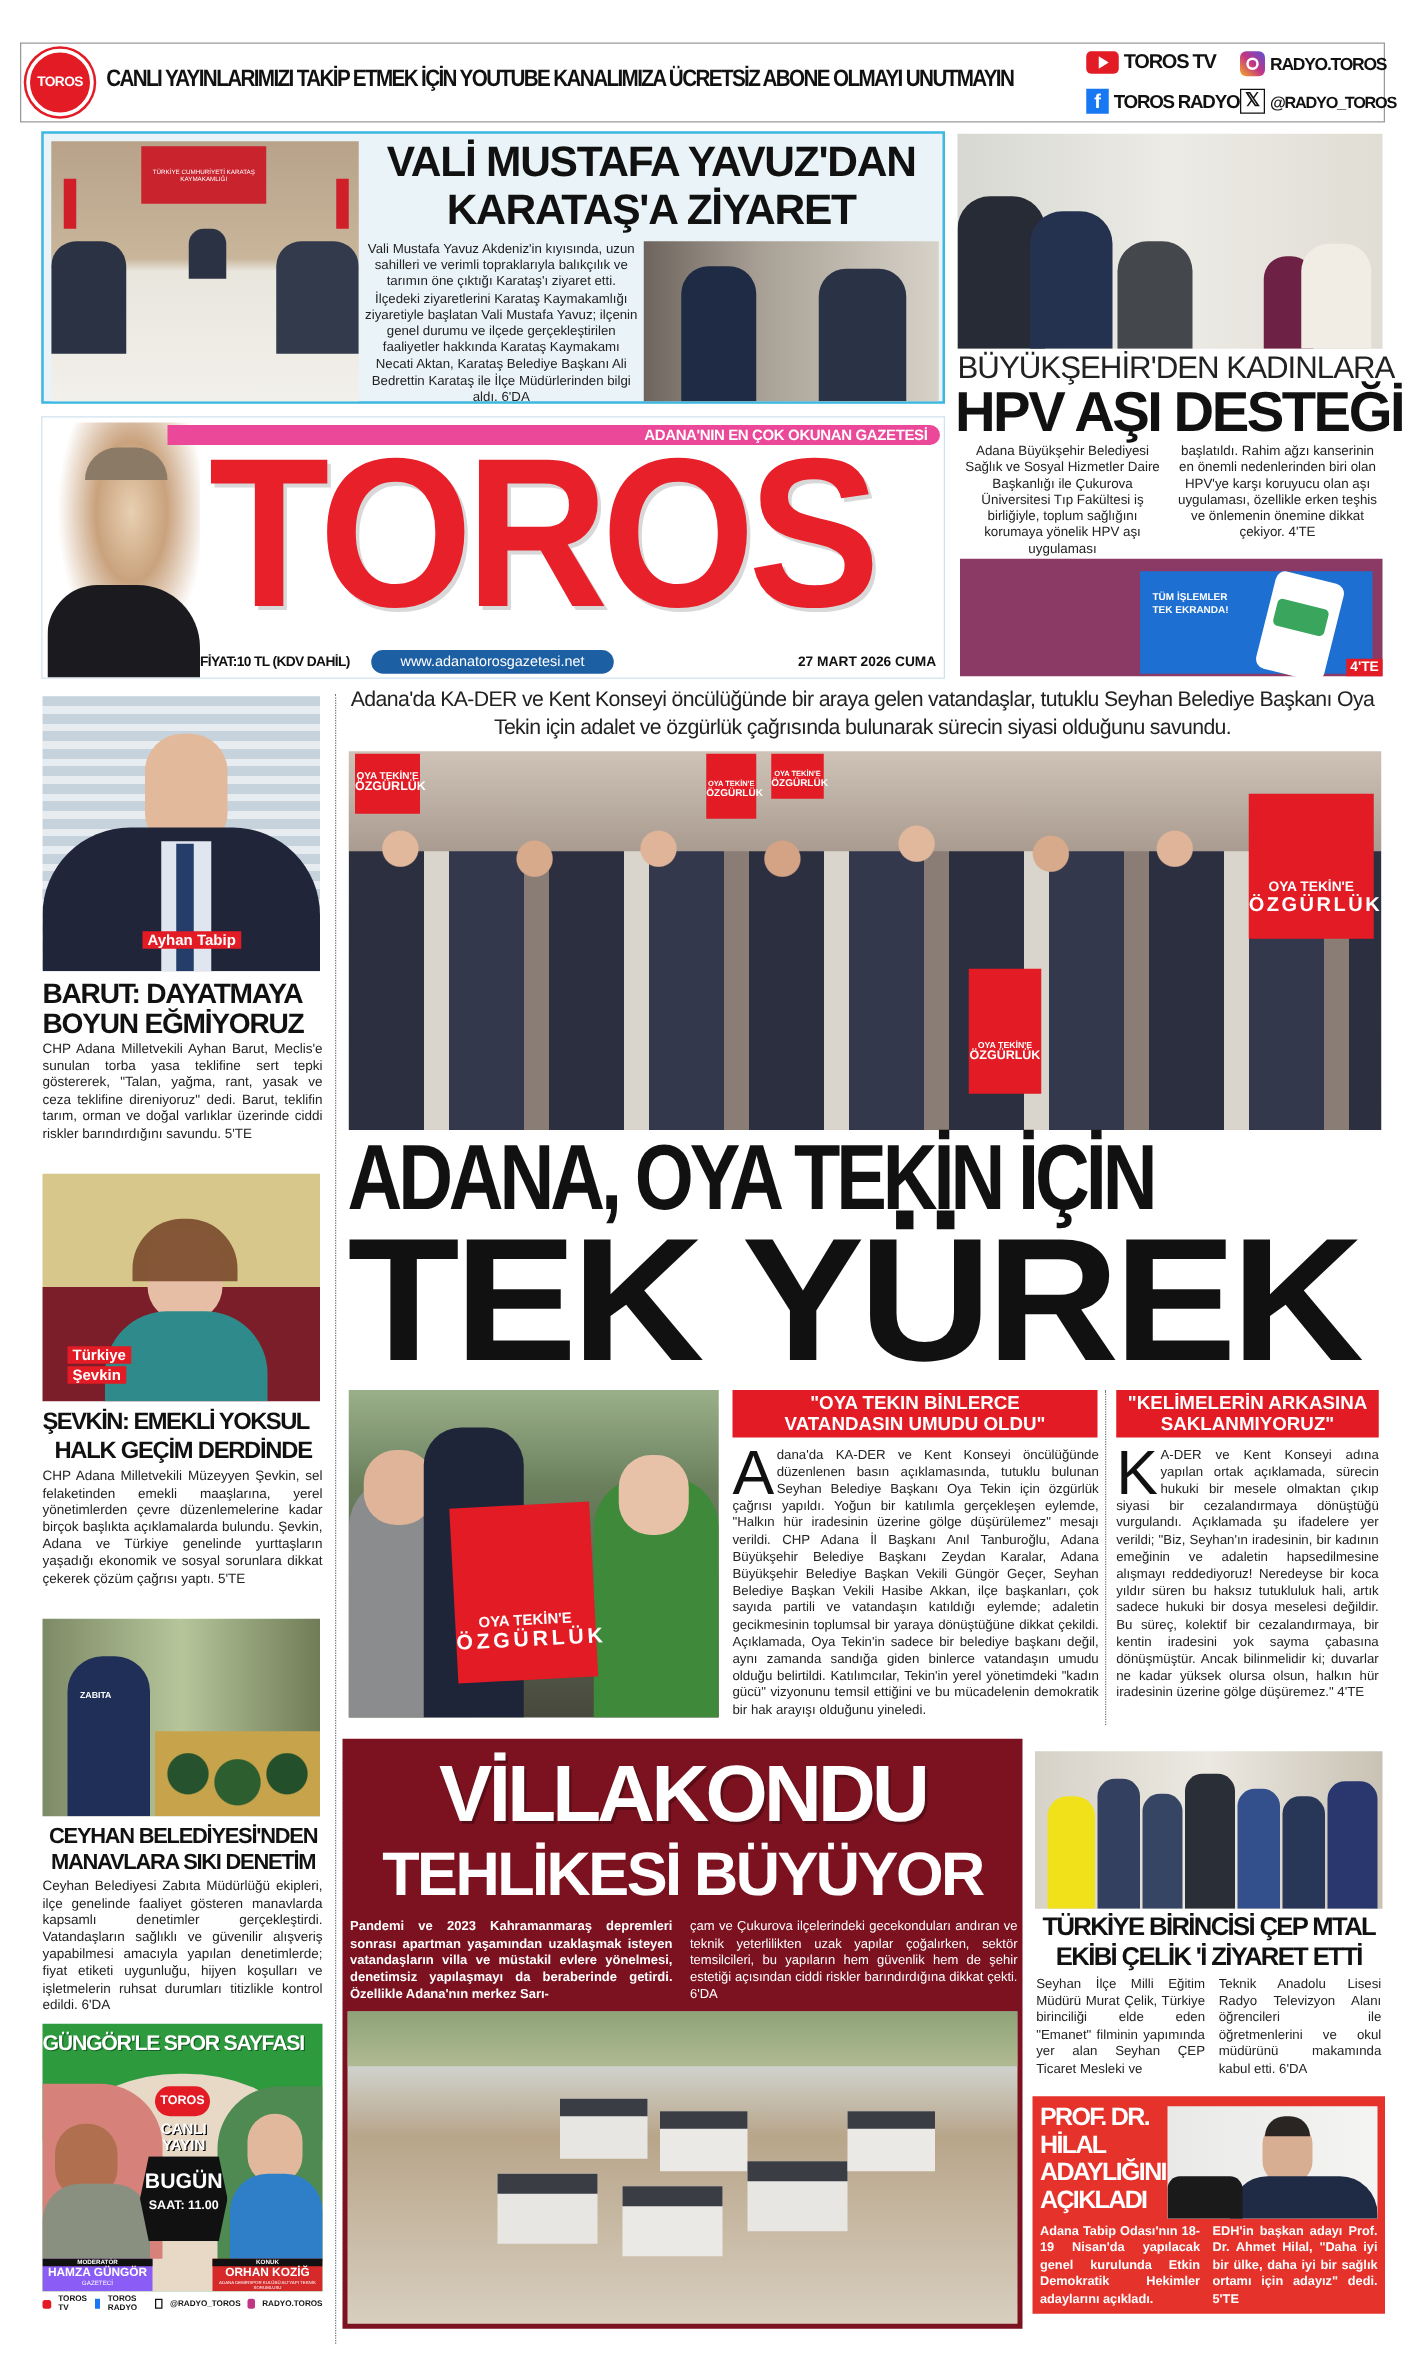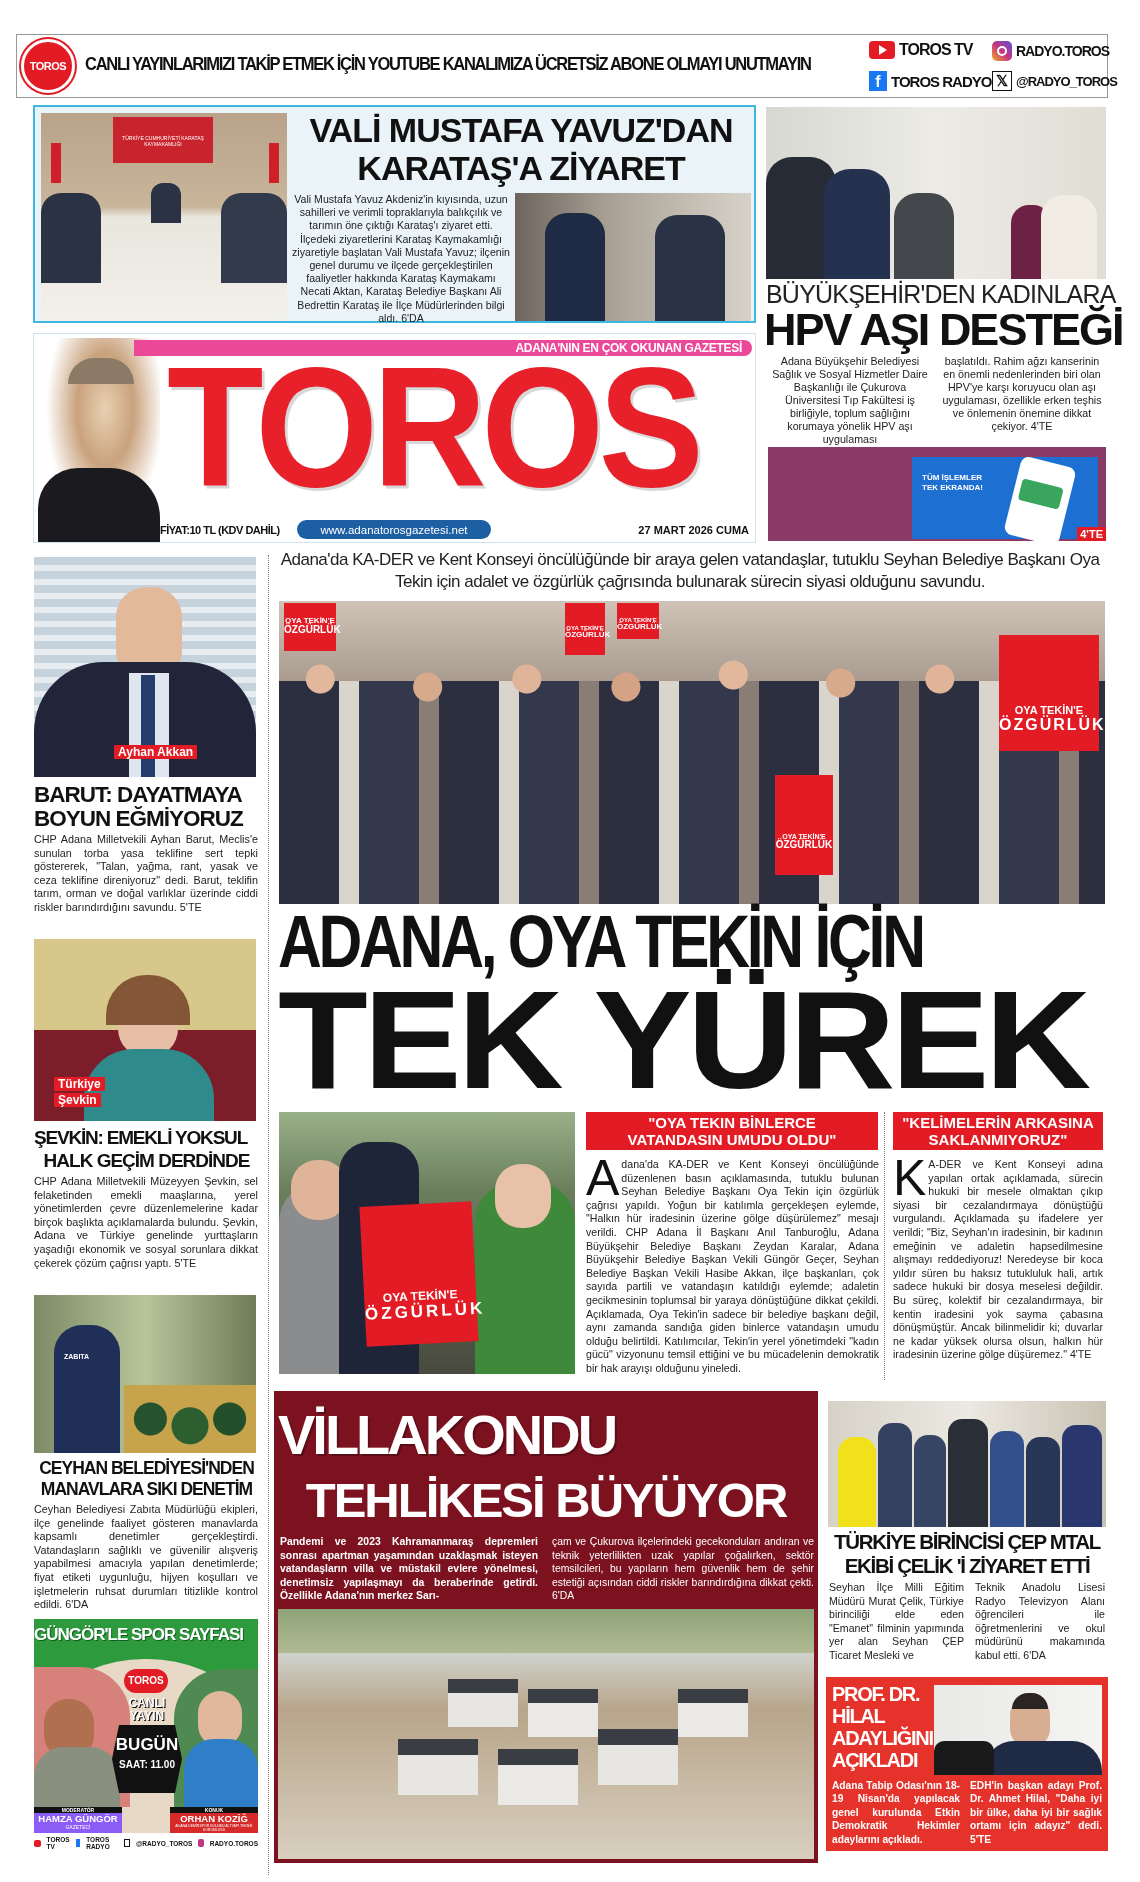--- a/index.html
+++ b/index.html
@@ -100,21 +100,21 @@
   <div class="abs" style="right:6px;top:190px;font-weight:bold;font-size:11px">27 MART 2026 CUMA</div>
 </div>
 
 <div class="dotted-v" style="left:268px;top:555px;height:1320px"></div>
 
 <div class="photo" style="left:34px;top:557px;width:222px;height:220px;background:repeating-linear-gradient(#c6d2dc 0 8px,#e6ecf0 8px 14px)">
   <div class="abs" style="left:82px;top:30px;width:66px;height:90px;background:#e2b99a;border-radius:30px 30px 26px 26px"></div>
   <div class="abs" style="left:0;top:105px;width:222px;height:115px;background:#20253a;border-radius:70px 70px 0 0"></div>
   <div class="abs" style="left:95px;top:116px;width:40px;height:104px;background:#dfe6f0"></div>
   <div class="abs" style="left:107px;top:118px;width:14px;height:102px;background:#243d6a"></div>
-  <div class="abs redtag" style="left:80px;top:188px;font-size:12px">Ayhan Akkan</div>
+  <div class="abs redtag" style="left:80px;top:188px;font-size:12px">Ayhan Tabip</div>
 </div>
 <div class="abs hd" style="left:34px;top:782px;width:225px;font-size:22.5px;line-height:25px;white-space:nowrap">BARUT: DAYATMAYA</div>
 <div class="abs hd" style="left:34px;top:806px;width:225px;font-size:22.5px;line-height:25px;white-space:nowrap">BOYUN EĞMİYORUZ</div>
 <div class="abs txt" style="left:34px;top:833px;width:224px;font-size:10.8px;line-height:13.6px">CHP Adana Milletvekili Ayhan Barut, Meclis'e sunulan torba yasa teklifine sert tepki göstererek, "Talan, yağma, rant, yasak ve ceza teklifine direniyoruz" dedi. Barut, teklifin tarım, orman ve doğal varlıklar üzerinde ciddi riskler barındırdığını savundu. 5'TE</div>
 
 <div class="photo" style="left:34px;top:939px;width:222px;height:182px;background:linear-gradient(#d8c78a 0 50%,#7c1e2a 50%)">
   <div class="abs" style="left:84px;top:42px;width:60px;height:76px;background:#e6bea6;border-radius:28px"></div>
   <div class="abs" style="left:72px;top:36px;width:84px;height:50px;background:#7a4a2c;border-radius:40px 40px 0 0;opacity:0.9"></div>
   <div class="abs" style="left:50px;top:110px;width:130px;height:72px;background:#2f8b8b;border-radius:50px 50px 0 0"></div>
   <div class="abs redtag" style="left:20px;top:138px;font-size:12px">Türkiye</div>
@@ -215,21 +215,21 @@
 <div class="abs txt" style="left:586px;top:1158px;width:293px;font-size:10.6px;line-height:13.6px">
   <span style="float:left;font-size:50px;line-height:40px;margin-right:2px;color:#111">A</span><span>dana'da KA-DER ve Kent Konseyi öncülüğünde düzenlenen basın açıklamasında, tutuklu bulunan Seyhan Belediye Başkanı Oya Tekin için özgürlük çağrısı yapıldı. Yoğun bir katılımla gerçekleşen eylemde, "Halkın hür iradesinin üzerine gölge düşürülemez" mesajı verildi. CHP Adana İl Başkanı Anıl Tanburoğlu, Adana Büyükşehir Belediye Başkanı Zeydan Karalar, Adana Büyükşehir Belediye Başkan Vekili Güngör Geçer, Seyhan Belediye Başkan Vekili Hasibe Akkan, ilçe başkanları, çok sayıda partili ve vatandaşın katıldığı eylemde; adaletin gecikmesinin toplumsal bir yaraya dönüştüğüne dikkat çekildi. Açıklamada, Oya Tekin'in sadece bir belediye başkanı değil, aynı zamanda sandığa giden binlerce vatandaşın umudu olduğu belirtildi. Katılımcılar, Tekin'in yerel yönetimdeki "kadın gücü" vizyonunu temsil ettiğini ve bu mücadelenin demokratik bir hak arayışı olduğunu yineledi.</span>
 </div>
 <div class="dotted-v" style="left:884px;top:1112px;height:268px"></div>
 <div class="abs center" style="left:893px;top:1112px;width:210px;height:38px;background:#e21b25;color:#fff;font-weight:bold;font-size:15px;line-height:17px;padding:2px 6px">"KELİMELERİN ARKASINA SAKLANMIYORUZ"</div>
 <div class="abs txt" style="left:893px;top:1158px;width:210px;font-size:10.6px;line-height:13.6px">
   <span style="float:left;font-size:50px;line-height:40px;margin-right:2px;color:#111">K</span><span>A-DER ve Kent Konseyi adına yapılan ortak açıklamada, sürecin hukuki bir mesele olmaktan çıkıp siyasi bir cezalandırmaya dönüştüğü vurgulandı. Açıklamada şu ifadelere yer verildi; "Biz, Seyhan'ın iradesinin, bir kadının emeğinin ve adaletin hapsedilmesine alışmayı reddediyoruz! Neredeyse bir koca yıldır süren bu haksız tutukluluk hali, artık sadece hukuki bir dosya meselesi değildir. Bu süreç, kolektif bir cezalandırmaya, bir kentin iradesini yok sayma çabasına dönüşmüştür. Ancak bilinmelidir ki; duvarlar ne kadar yüksek olursa olsun, halkın hür iradesinin üzerine gölge düşüremez." 4'TE</span>
 </div>
 
 <div class="abs" style="left:274px;top:1391px;width:544px;height:472px;background:#7c1220">
-  <div class="abs" style="left:4px;top:0;width:536px;color:#fff;font-weight:900;font-size:56px;line-height:88px;letter-spacing:-3px;text-align:left;white-space:nowrap;text-shadow:2px 2px 0 #5a0d16">VİLLAKONDU</div>
+  <div class="abs" style="left:4px;top:0;width:536px;color:#fff;font-weight:900;font-size:64px;line-height:88px;letter-spacing:-3px;text-align:center;white-space:nowrap;text-shadow:2px 2px 0 #5a0d16">VİLLAKONDU</div>
   <div class="abs" style="left:4px;top:82px;width:536px;color:#fff;font-weight:900;font-size:49px;line-height:54px;letter-spacing:-2px;text-align:center;white-space:nowrap">TEHLİKESİ BÜYÜYOR</div>
   <div class="abs" style="left:6px;top:144px;width:258px;color:#fff;font-weight:bold;font-size:10.4px;line-height:13.6px;text-align:justify">Pandemi ve 2023 Kahramanmaraş depremleri sonrası apartman yaşamından uzaklaşmak isteyen vatandaşların villa ve müstakil evlere yönelmesi, denetimsiz yapılaşmayı da beraberinde getirdi. Özellikle Adana'nın merkez Sarı-</div>
   <div class="abs" style="left:278px;top:144px;width:262px;color:#fff;font-weight:normal;font-size:10.4px;line-height:13.6px;text-align:justify">çam ve Çukurova ilçelerindeki gecekonduları andıran ve teknik yeterlilikten uzak yapılar çoğalırken, sektör temsilcileri, bu yapıların hem güvenlik hem de şehir estetiği açısından ciddi riskler barındırdığına dikkat çekti. 6'DA</div>
   <div class="photo" style="left:4px;top:218px;width:536px;height:250px;background:linear-gradient(#9aa0a6 0%,#cfd2cc 18%,#b8a58a 40%,#d8cfbf 100%)">
     <div class="abs" style="left:0;top:0;width:536px;height:44px;background:linear-gradient(#8ea377,#b0ba93)"></div>
     <div class="abs" style="left:170px;top:70px;width:70px;height:48px;background:#e8e6e2;border-top:14px solid #3a3e44"></div>
     <div class="abs" style="left:250px;top:80px;width:70px;height:48px;background:#ebe9e5;border-top:14px solid #3a3e44"></div>
     <div class="abs" style="left:120px;top:130px;width:80px;height:56px;background:#e8e6e2;border-top:16px solid #3a3e44"></div>
     <div class="abs" style="left:220px;top:140px;width:80px;height:56px;background:#ebe9e5;border-top:16px solid #3a3e44"></div>
     <div class="abs" style="left:320px;top:120px;width:80px;height:56px;background:#e8e6e2;border-top:16px solid #3a3e44"></div>

